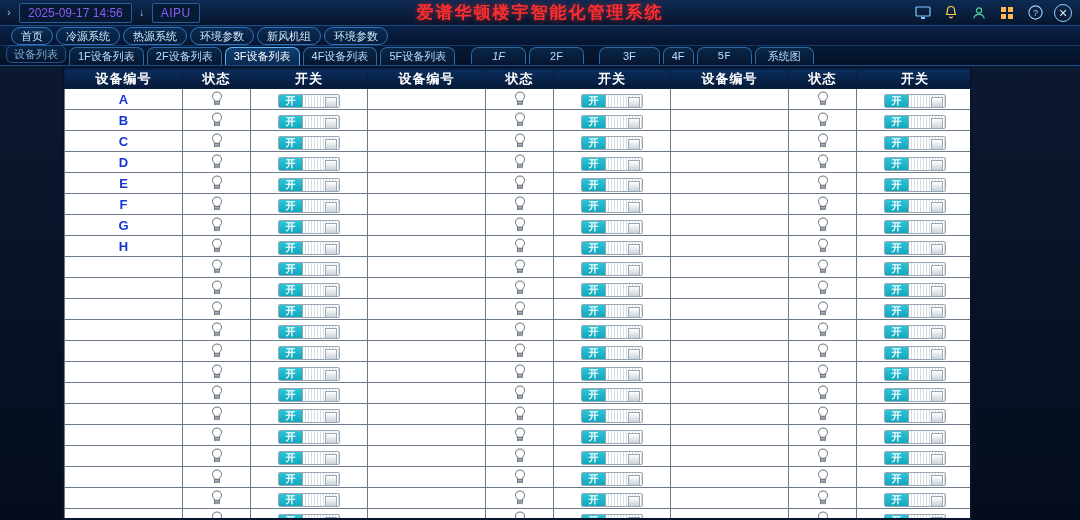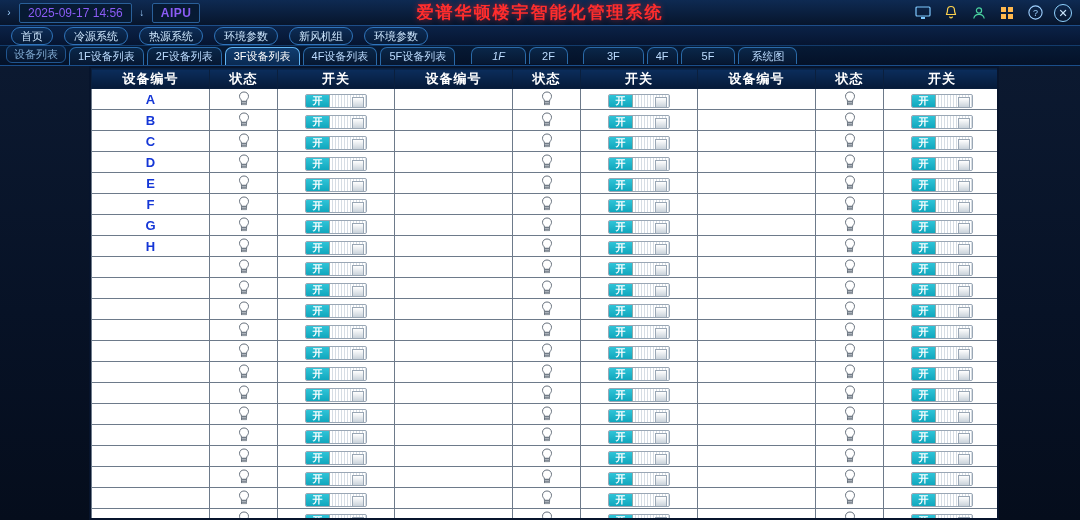--- a/index.html
+++ b/index.html
@@ -31,21 +31,21 @@
   .tb-pill {
     background: #071a33;
     border: 1px solid #2a6099;
     color: #8b5cf6;
     font-size: 12px;
     padding: 2px 8px;
     line-height: 14px;
     border-radius: 2px;
     white-space: nowrap;
   }
-  .tb-aipu { font-weight: bold; letter-spacing: .5px; }
+  .tb-aipu { font-weight: normal; letter-spacing: .5px; }
 
   .tb-title {
     position: absolute;
     left: 0; right: 0;
     text-align: center;
     font-size: 17px;
     font-weight: bold;
     color: #ff2d2d;
     letter-spacing: 2px;
     text-shadow: 0 0 6px rgba(255,40,40,.55);
@@ -126,21 +126,21 @@
   }
   .tab.active {
     background: linear-gradient(180deg, #103d70 0%, #0a2a52 100%);
     color: #ffffff;
     border-color: #62b6f5;
   }
 
   
   .table-wrap {
     position: absolute;
-    left: 89px; top: 66px;
+    left: 62px; top: 66px;
     width: 910px; height: 454px;
     background: #ffffff;
     border: 2px solid #07142c;
     overflow: hidden;
   }
   table { width: 100%; border-collapse: collapse; table-layout: fixed; }
   thead th {
     height: 20px;
     background: linear-gradient(180deg, #0b2d5c 0%, #061a38 100%);
     color: #ffffff;
@@ -262,43 +262,43 @@
       <svg width="15" height="15" viewBox="0 0 15 15">
           <circle cx="7.5" cy="7.5" r="6.6" fill="none" stroke="#9fd0ff" stroke-width="1.1"></circle>
           <text x="7.5" y="11" font-size="9" fill="#9fd0ff" text-anchor="middle" font-family="Liberation Sans">?</text>
         </svg>
     </span>
     <span class="tb-close">✕</span>
   </div>
 </div>
 
 <div class="navrow">
-  <div style="display:flex;gap:11px;align-items:center;padding-left:7px;">
+  <div style="display:flex;gap:3px;align-items:center;padding-left:7px;">
     <span class="navbtn">首页</span>
     <span class="navbtn">冷源系统</span>
     <span class="navbtn">热源系统</span>
     <span class="navbtn">环境参数</span>
     <span class="navbtn">新风机组</span>
     <span class="navbtn">环境参数</span>
   </div>
 </div>
 
 <div class="tabrow">
   <span style="width:62px;"></span>
   <span class="tab">1F设备列表</span>
   <span class="tab">2F设备列表</span>
   <span class="tab active">3F设备列表</span>
   <span class="tab">4F设备列表</span>
   <span class="tab">5F设备列表</span>
   <span style="width:10px;"></span>
   <span class="tab" style="padding:1px 20px;font-style:italic;">1F</span>
-  <span class="tab" style="padding:1px 12px;">2F</span>
+  <span class="tab" style="padding:1px 20px;">2F</span>
   <span class="tab" style="padding:1px 23px;margin-left:12px;">3F</span>
   <span class="tab" style="padding:1px 8px;">4F</span>
-  <span class="tab" style="padding:1px 20px;">5F</span>
+  <span class="tab" style="padding:1px 20px;font-family:Liberation Mono, monospace;">5F</span>
   <span class="tab" style="padding:1px 12px;">系统图</span>
 </div>
 
 <span class="ghost-tab">设备列表</span>
 
 <div class="table-wrap">
   <table>
     <thead>
       <tr>
         <th class="col-id">设备编号</th>

